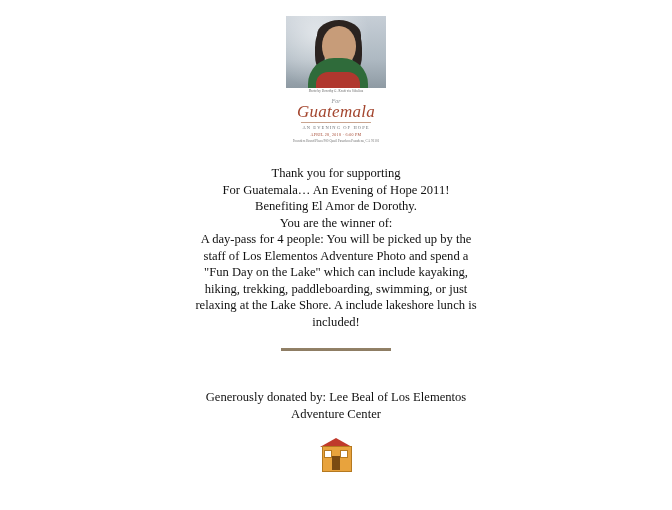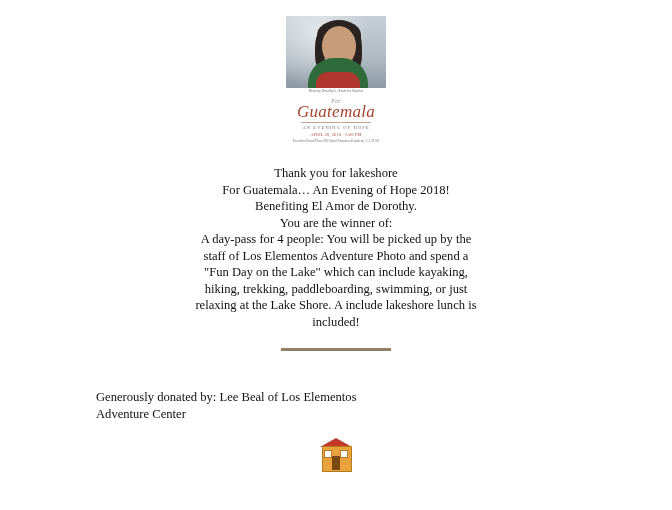--- a/index.html
+++ b/index.html
@@ -224,21 +224,21 @@
   .k1 { left: 6px;  bottom: 15px; width: 26px; background: #cf4b2a; transform: rotate(-7deg); }
   .k2 { left: 10px; bottom: 10px; width: 30px; background: #e0bb2e; transform: rotate(-5deg); }
   .k3 { left: 4px;  bottom: 5px;  width: 28px; background: #2f7fc0; transform: rotate(-3deg); }
   .k4 { left: 30px; bottom: 13px; width: 24px; background: #d8602c; transform: rotate(-10deg); }
   .k5 { left: 34px; bottom: 7px;  width: 26px; background: #e8e3d6; transform: rotate(-6deg); }
   .k6 { left: 52px; bottom: 11px; width: 22px; background: #c43c2c; transform: rotate(-12deg); }
 
   
   .donor {
     margin-top: 38px;
-    text-align: left;
+    text-align: center;
     font-size: 12.6px;
     line-height: 16.5px;
     color: #111;
     width: 480px;
   }
 
   
   .logo {
     margin-top: 16px;
     width: 38px;
@@ -298,22 +298,22 @@
       <div class="flyer-rule"></div>
       <div class="flyer-sub">AN EVENING OF HOPE</div>
       <div class="flyer-date">APRIL 28, 2018 · 6:00 PM</div>
       <div class="flyer-venue">Founders Brand Plaza
 900 Quail Pasadena
 Pasadena, CA 91101</div>
     </div>
   </div>
 
   <div class="copy-block block-thanks">
-    <span class="copy-line">Thank you for lakeshore</span>
-    <span class="copy-line">For Guatemala… An Evening of Hope 2018!</span>
+    <span class="copy-line">Thank you for supporting</span>
+    <span class="copy-line">For Guatemala… An Evening of Hope 2011!</span>
     <span class="copy-line">Benefiting El Amor de Dorothy.</span>
   </div>
 
   <div class="copy-block block-winner">
     <span class="copy-line">You are the winner of:</span>
     <span class="copy-line">A day-pass for 4 people: You will be picked up by the</span>
     <span class="copy-line">staff of Los Elementos Adventure Photo and spend a</span>
     <span class="copy-line">"Fun Day on the Lake" which can include kayaking,</span>
     <span class="copy-line">hiking, trekking, paddleboarding, swimming, or just</span>
     <span class="copy-line">relaxing at the Lake Shore.  A include lakeshore lunch is</span>

